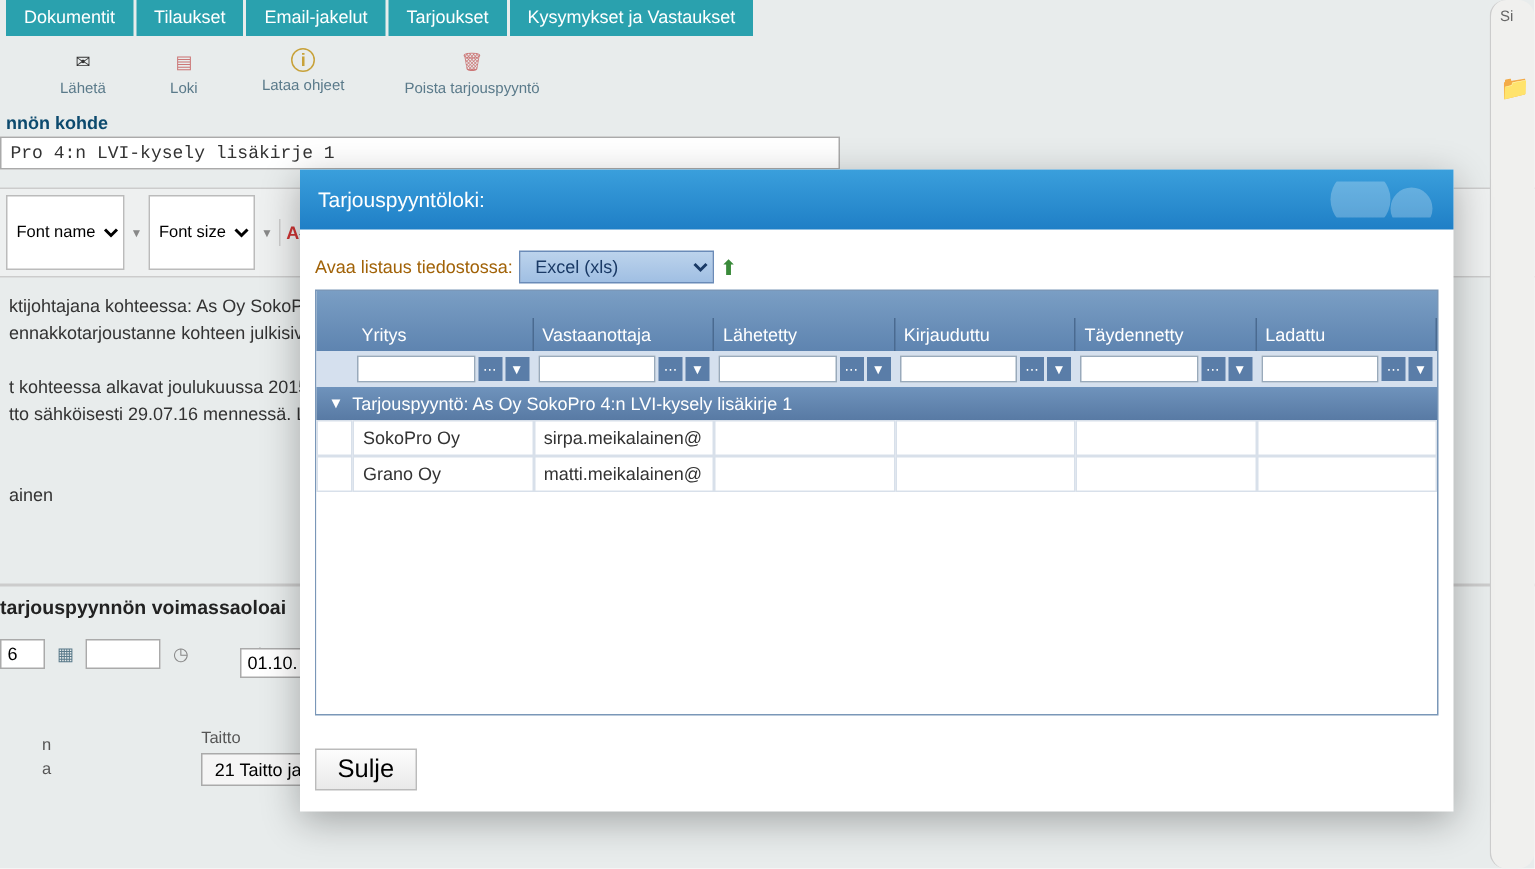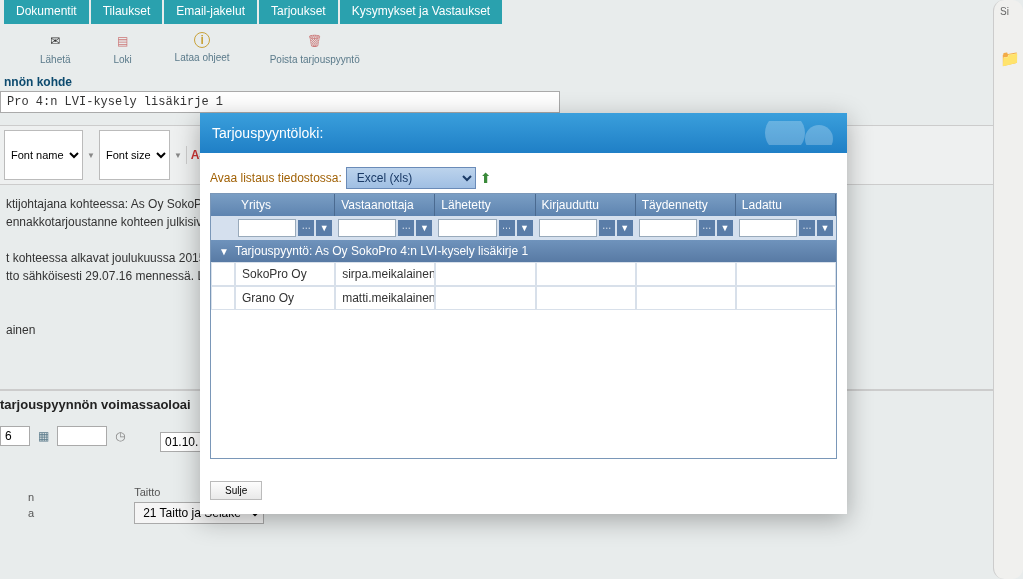--- a/index.html
+++ b/index.html
@@ -36,55 +36,55 @@
 
   .taitto-row { display: flex; align-items: center; gap: 20px; margin-top: 20px; }
   .taitto-row select { border: 1px solid #aaa; padding: 2px 4px; font-size: 12px; width: 130px; background: #f5f5f5; }
 
   
   .rightside { position: absolute; right: 0; top: 0; width: 30px; height: 100%; background: #f0f0ee; border-left: 1px solid #ccc; border-radius: 11px; }
   .rightside .sitem { padding: 6px; font-size: 10px; color: #666; }
   .rightside .folder { padding: 6px; color: #c9a23a; font-size: 16px; }
 
   
-  .modal { position: absolute; left: 200px; top: 113px; width: 647px; background: #fff; box-shadow: 0 6px 24px rgba(0,0,0,0.3); }
+  .modal { position: absolute; left: 200px; top: 113px; width: 769px; background: #fff; box-shadow: 0 6px 24px rgba(0,0,0,0.3); }
   .modal-header { background: linear-gradient(#3a9fdc, #1f7fc6); color: #fff; padding: 8px 12px; font-size: 14px; display: flex; justify-content: space-between; align-items: center; }
   .modal-header .gears { width: 80px; height: 24px; position: relative; overflow: hidden; }
   .modal-header .gears::before, .modal-header .gears::after { content:""; position:absolute; border-radius:50%; background: rgba(255,255,255,0.25); }
   .modal-header .gears::before { width:40px; height:40px; right:30px; top:-8px; }
   .modal-header .gears::after { width:28px; height:28px; right:2px; top:4px; }
 
   .modal-body { padding: 14px 10px 10px; }
   .open-row { display: flex; align-items: center; gap: 4px; margin-bottom: 4px; }
   .open-row label { font-size: 12px; color: #a16207; }
   .open-row select { border: 1px solid #6a8bb8; background: linear-gradient(#bcd3ec,#a0bfe3); color: #1a3a66; padding: 2px 6px; font-size: 12px; width: 130px; }
   .open-row .export-icon { color: #3a8a3a; font-size: 14px; cursor: pointer; }
 
   
   .grid { border: 1px solid #7a97b8; width: 100%; }
   .grid .ghead { display: flex; background: linear-gradient(#7a9ec4, #5e84b0); color: #fff; font-size: 12px; }
-  .grid .ghead .gcell { flex: 1; padding: 4px 6px; border-right: 1px solid #4a6a90; display:flex; align-items:center; }
+  .grid .ghead .gcell { flex: 1; padding: 4px 6px; border-right: 1px solid #4a6a90; display:flex; align-items:center;margin-top:18px; }
   .grid .ghead .gcell.expcol { flex: 0 0 24px; border-right: none; }
   .grid .gfilter { display: flex; background: #d5e0ee; }
   .grid .gfilter .gfcell { flex: 1; padding: 3px; display: flex; gap: 2px; align-items: center; }
   .grid .gfilter .gfcell.expcol { flex: 0 0 24px; }
   .grid .gfilter input { flex: 1; border: 1px solid #9ab; padding: 2px; font-size: 11px; min-width: 0; width: 100%; }
   .grid .gfilter .fbtn { width: 16px; height: 16px; background: #5a7da8; color: #fff; font-size: 9px; display: flex; align-items: center; justify-content: center; cursor: pointer; }
 
   .grid .group-row { background: linear-gradient(#6f93bc,#587aa4); color: #fff; padding: 4px 8px; font-size: 12px; display: flex; align-items: center; gap: 6px; }
   .grid .group-row .tri { font-size: 10px; }
 
   .grid .gbody { background: #fff; }
   .grid .gbody .grow { display: flex; }
   .grid .gbody .gcell { flex: 1; padding: 4px 6px; border: 1px solid #d8e0ea; font-size: 12px; color: #333; overflow: hidden; white-space: nowrap; }
   .grid .gbody .gcell.expcol { flex: 0 0 24px; }
   .grid .gbody .empty { height: 148px; background: #fff; }
 
   .modal-footer { padding: 12px 10px 14px; }
-  .modal-footer button { border: 1px solid #bbb; background: linear-gradient(#fdfdfd,#e9e9e9); padding: 3px 14px; font-size: 10px; cursor: pointer; text-align: center; }
+  .modal-footer button { border: 1px solid #bbb; background: linear-gradient(#fdfdfd,#e9e9e9); padding: 3px 14px; font-size: 17px; cursor: pointer; text-align: center; }
 </style>
 </head>
 <body>
 
 <div class="topnav">
   <div class="tab">Dokumentit</div>
   <div class="tab">Tilaukset</div>
   <div class="tab">Email-jakelut</div>
   <div class="tab">Tarjoukset</div>
   <div class="tab">Kysymykset ja Vastaukset</div>

